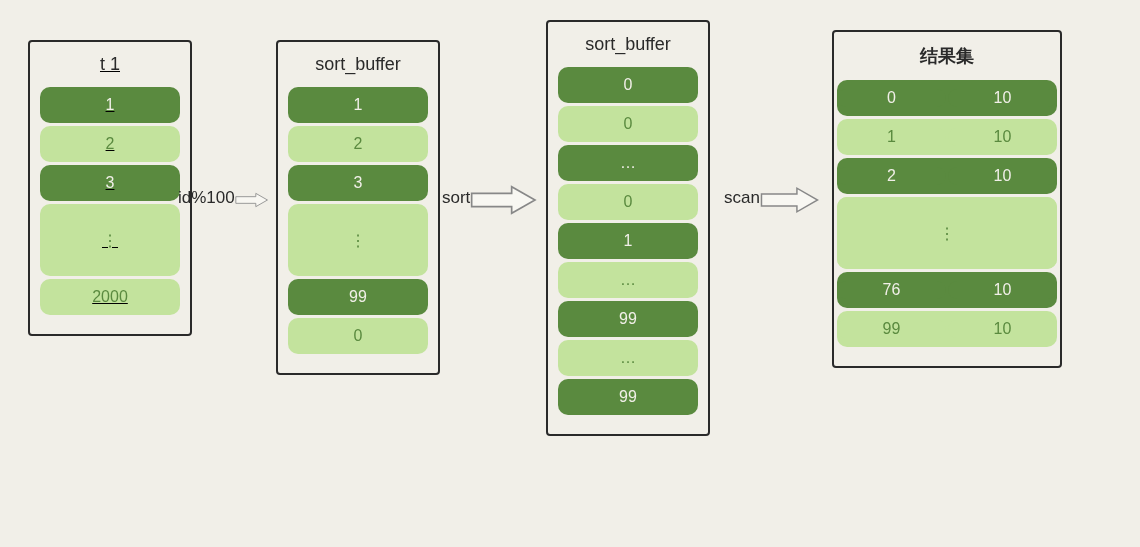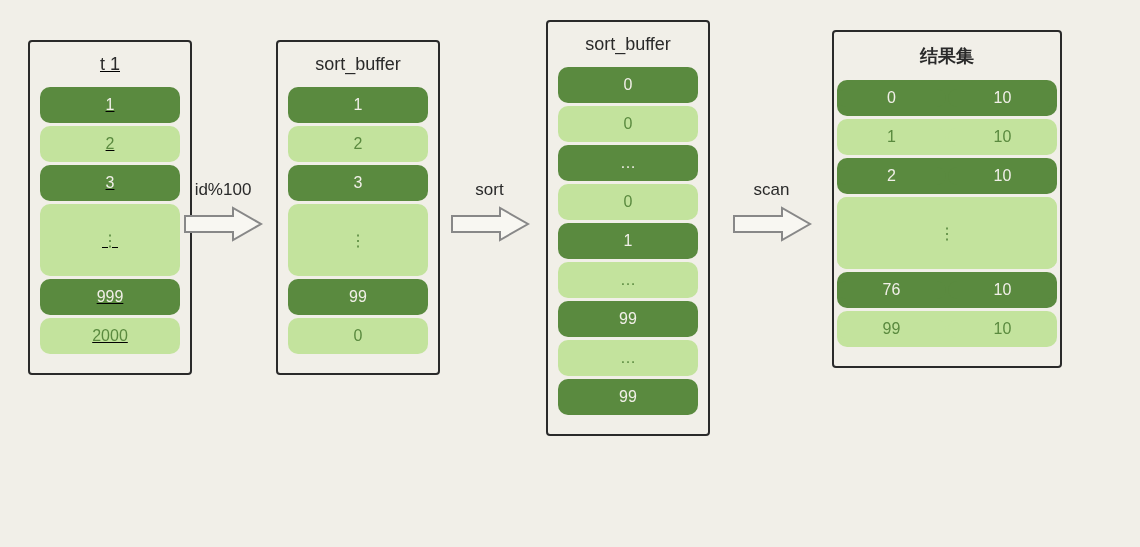--- a/index.html
+++ b/index.html
@@ -57,21 +57,21 @@
     .row2 .cell {
       flex: 1;
       text-align: center;
       border-radius: 10px;
     }
     .row2 .cell.dark { background: #5a8a3f; color: #f1efe8; }
     .row2 .cell.light { background: #c3e39d; color: #5a8a3f; }
 
     .arrow-wrap {
       display: flex;
-      flex-direction: column;
+      flex-direction: row;
       align-items: center;
       justify-content: center;
       width: 90px;
     }
     .arrow-label {
       font-size: 17px;
       color: #2a2a2a;
       margin-bottom: 4px;
       text-align: center;
     }
@@ -103,23 +103,20 @@
     </div>
   <div class="row light">
       <span>2</span>
     </div>
   <div class="row dark">
       <span>3</span>
     </div>
   <div class="row light" style="height:72px;">
       <span>⋮</span>
     </div>
-  <div class="row dark">
-      <span>999</span>
-    </div>
   <div class="row light">
       <span>2000</span>
     </div>
 </div>
 
 <div id="arrow1" class="arrow-wrap">
   <div class="arrow-label">id%100</div>
   <div class="arrow">
     <svg viewBox="0 0 80 40">
       <path d="M 2 12 L 50 12 L 50 4 L 78 20 L 50 36 L 50 28 L 2 28 Z" fill="#f8f7f2" stroke="#888" stroke-width="2"></path>

